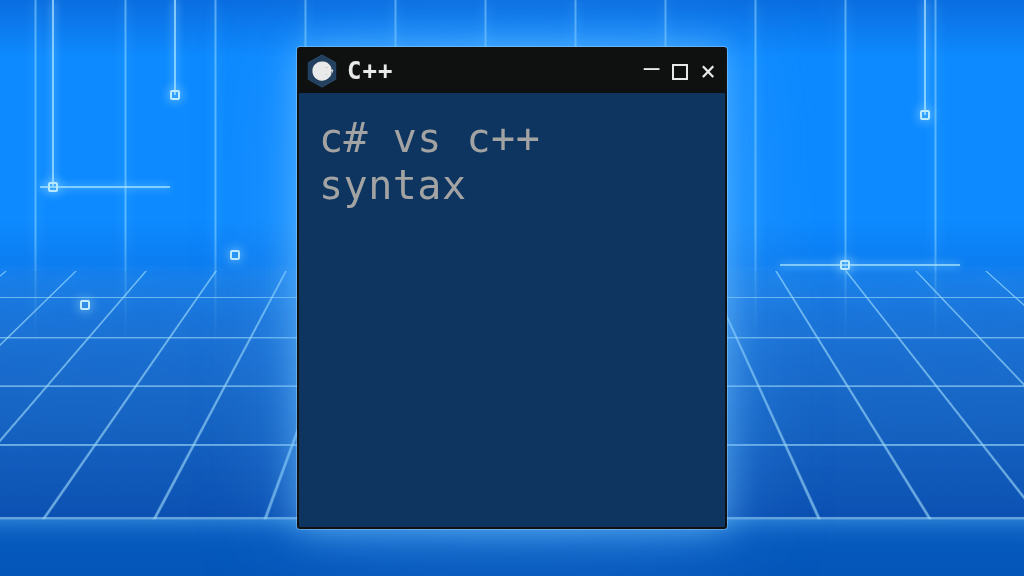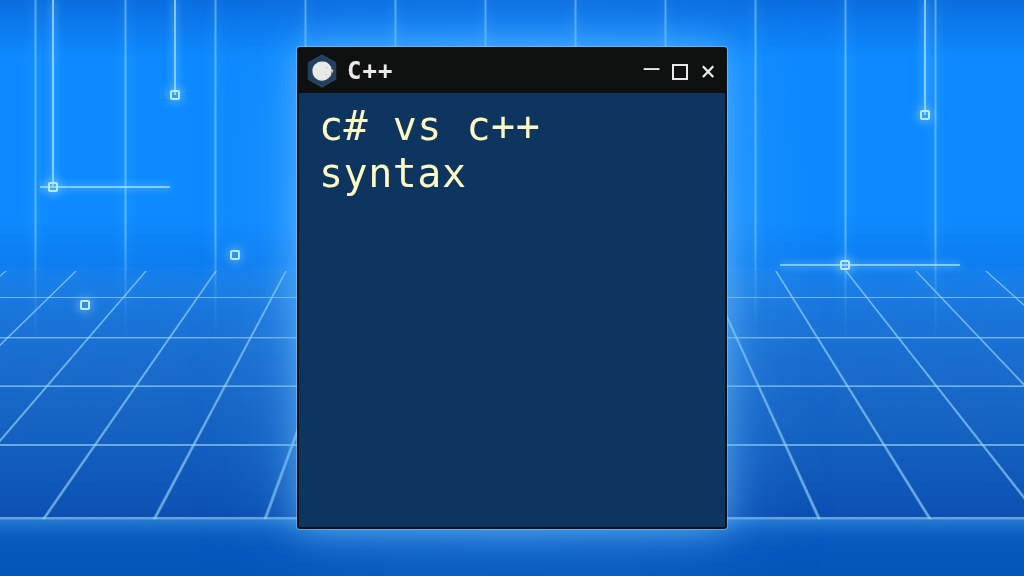--- a/index.html
+++ b/index.html
@@ -140,22 +140,22 @@
     
     .cpp-logo {
       width: 30px; height: 34px;
       display: inline-block;
       flex-shrink: 0;
     }
 
     .body {
       flex: 1;
       background: #0d355f;
-      color: #fef9c3;
-      padding: 10px 20px;
+      color: #a3a3a3;
+      padding: 22px 20px;
       font-family: 'DejaVu Sans Mono', 'Consolas', 'Liberation Mono', monospace;
       font-size: 40px;
       line-height: 1.18;
       font-weight: 400;
       white-space: pre-line;
       letter-spacing: 0.5px;
     }
   </style>
 </head>
 <body>

